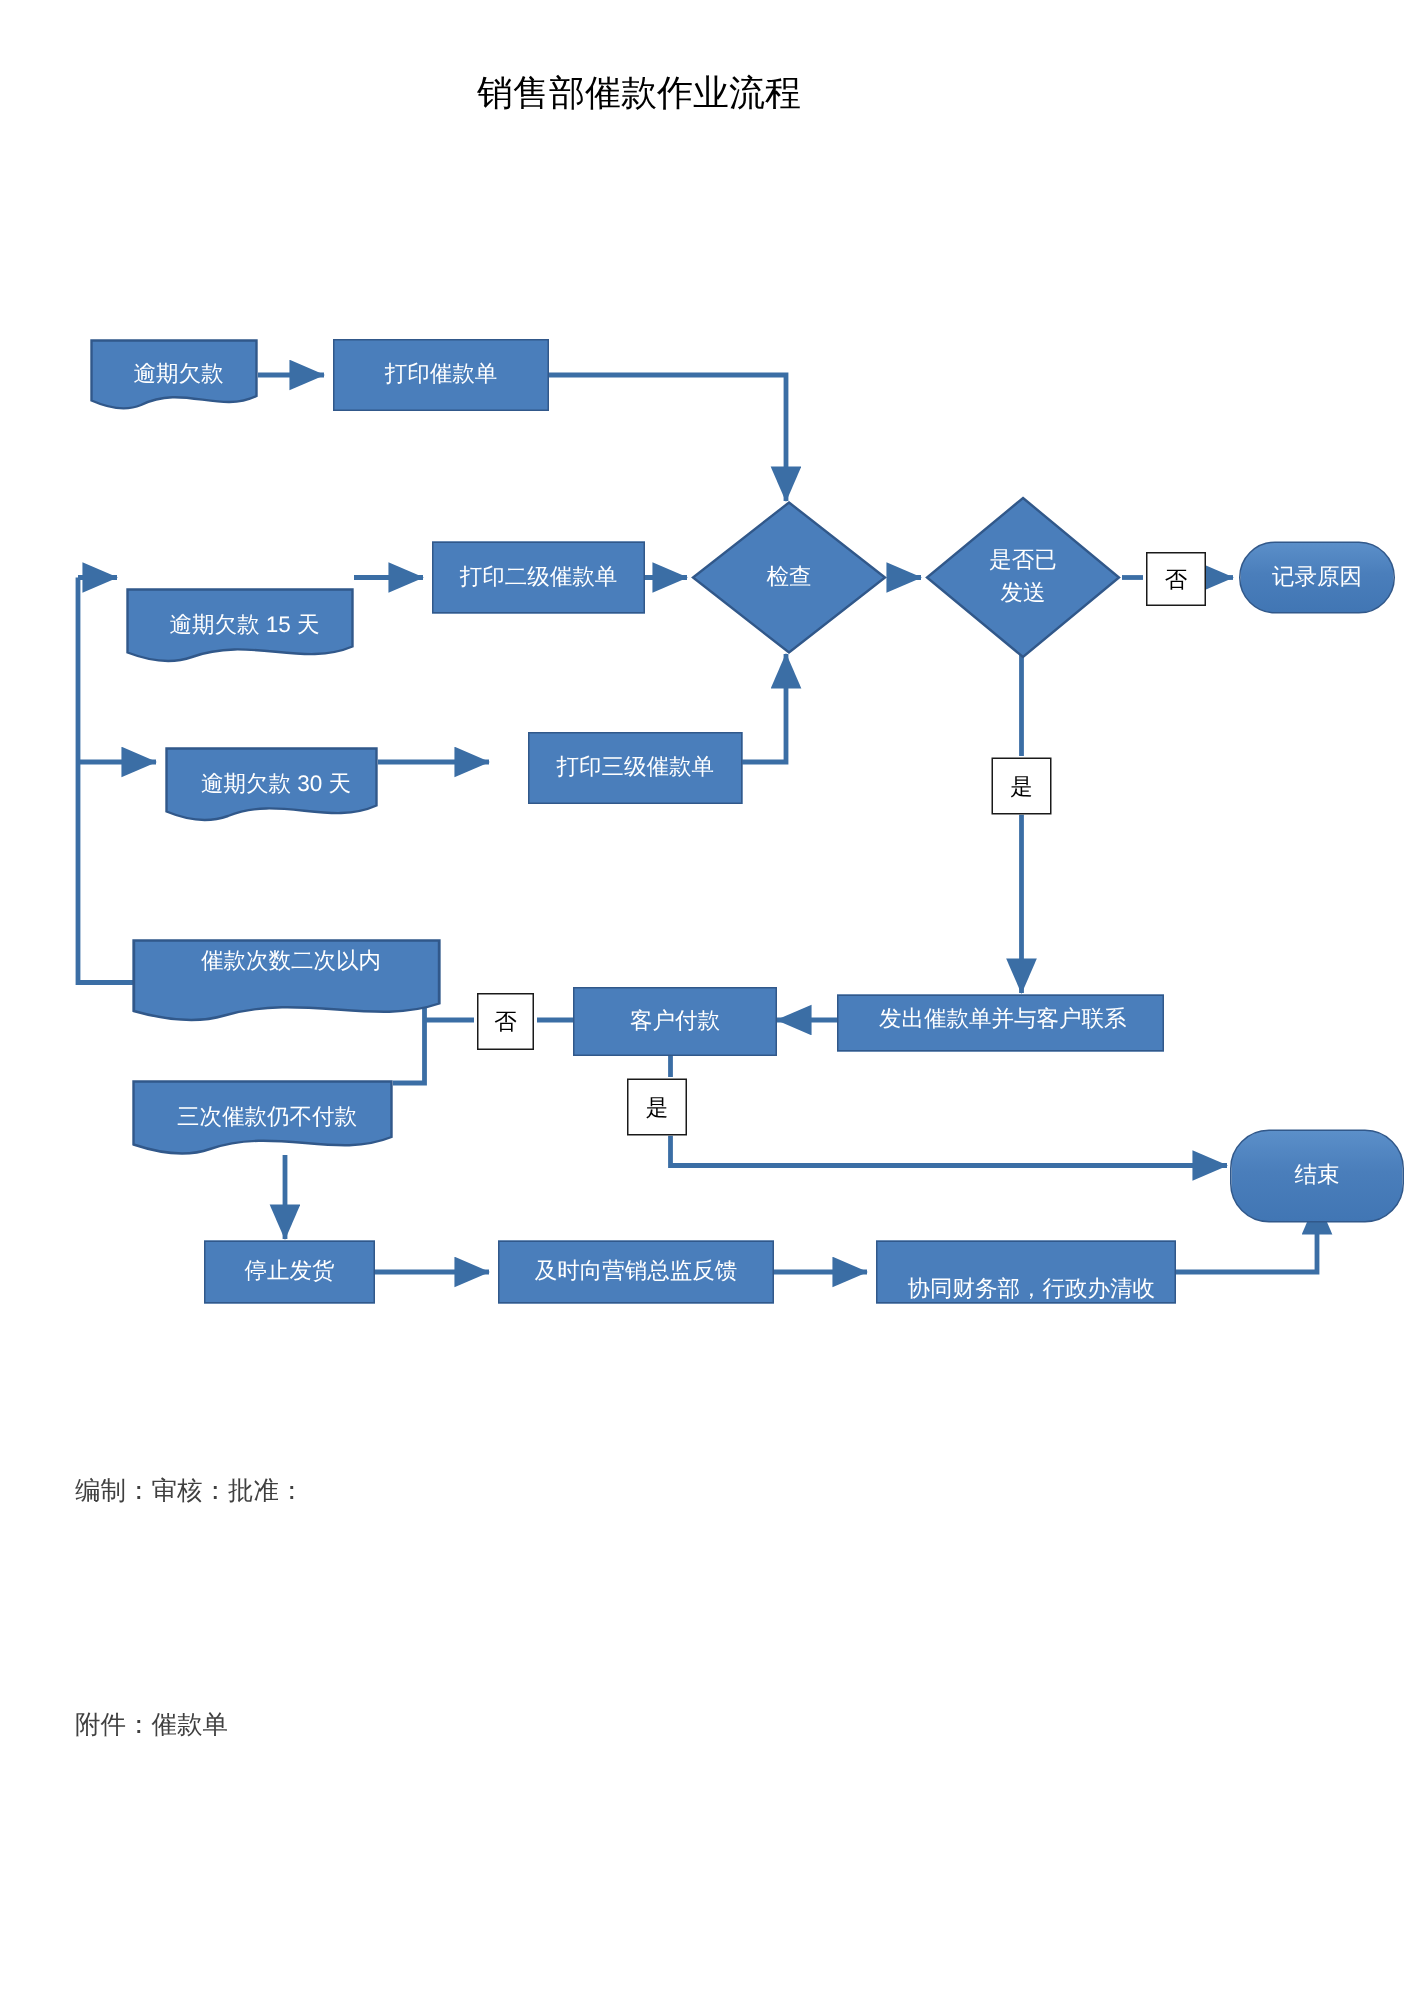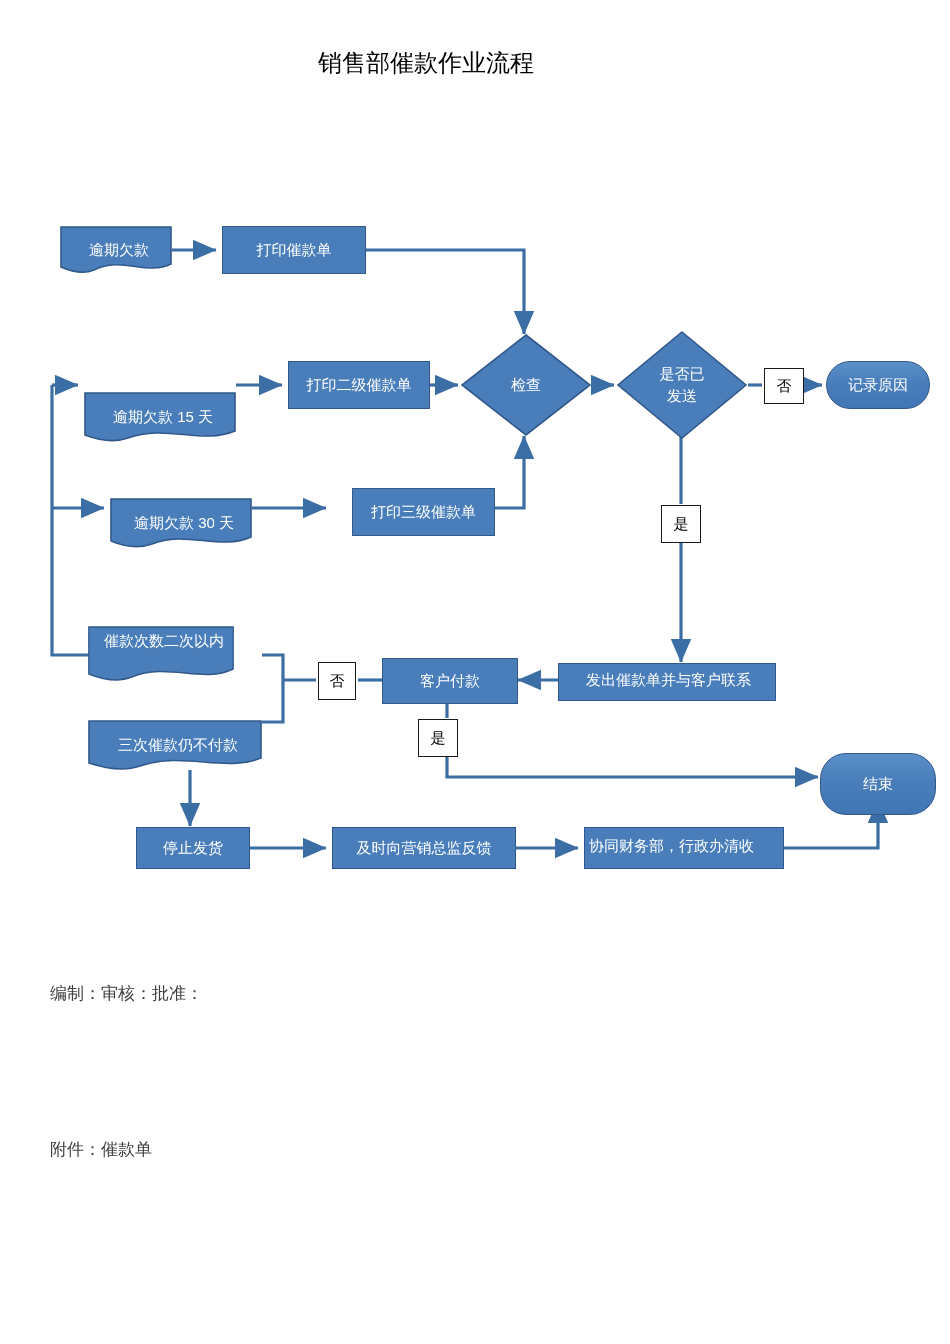--- a/index.html
+++ b/index.html
@@ -262,21 +262,21 @@
     <svg class="docbg" viewBox="0 0 142 50" preserveAspectRatio="none">
       <path d="M1,1 H141 V39 C110,53 76,32 42,46 C28,51 13,48 1,43 Z" fill="#4A7EBB" stroke="#31588A" stroke-width="1.6"></path>
     </svg>
     <span class="txt">逾期欠款 30 天</span>
   </div>
 
   <div class="node rect" id="node-n9" style="left:332px; top:488px; width:143px; height:48px;margin-left:20px;">
     <span class="txt">打印三级催款单</span>
   </div>
 
-  <div class="node docshape" id="node-n10" style="left:88px; top:626px; width:146px; height:56px; align-items:flex-start;">
+  <div class="node docshape" id="node-n10" style="left:88px; top:626px; width:206px; height:56px; align-items:flex-start;">
     <svg class="docbg" viewBox="0 0 174 56" preserveAspectRatio="none">
       <path d="M1,1 H173 V43 C136,58 96,36 52,51 C35,57 16,53 1,48 Z" fill="#4A7EBB" stroke="#31588A" stroke-width="1.6"></path>
     </svg>
     <span class="txt" style="margin-top:5px; line-height:20px;">催款次数二次以内</span>
   </div>
 
   <div class="node docshape" id="node-n11" style="left:88px; top:720px; width:174px; height:50px;">
     <svg class="docbg" viewBox="0 0 174 50" preserveAspectRatio="none">
       <path d="M1,1 H173 V38 C136,53 96,31 52,46 C35,52 16,48 1,43 Z" fill="#4A7EBB" stroke="#31588A" stroke-width="1.6"></path>
     </svg>
@@ -305,20 +305,20 @@
 
   <div class="node rect" id="node-n15" style="left:136px; top:827px; width:114px; height:42px;">
     <span class="txt">停止发货</span>
   </div>
 
   <div class="node rect" id="node-n16" style="left:332px; top:827px; width:184px; height:42px;">
     <span class="txt">及时向营销总监反馈</span>
   </div>
 
   <div class="node rect overflow-text" id="node-n17" style="left:584px; top:827px; width:200px; height:42px; align-items:flex-start;">
-    <span class="txt" style="line-height:20px; padding-left:4px; text-align:left; top:8px;">协同财务部，行政办清收</span>
+    <span class="txt" style="line-height:20px; padding-left:20px; text-align:left; top:22px;">协同财务部，行政办清收</span>
   </div>
 
   <div class="footer-line" id="signature-line">编制：审核：批准：</div>
 
   <div class="footer-line" id="attachment-line">附件：催款单</div>
 
 </div>
 
 </body></html>

